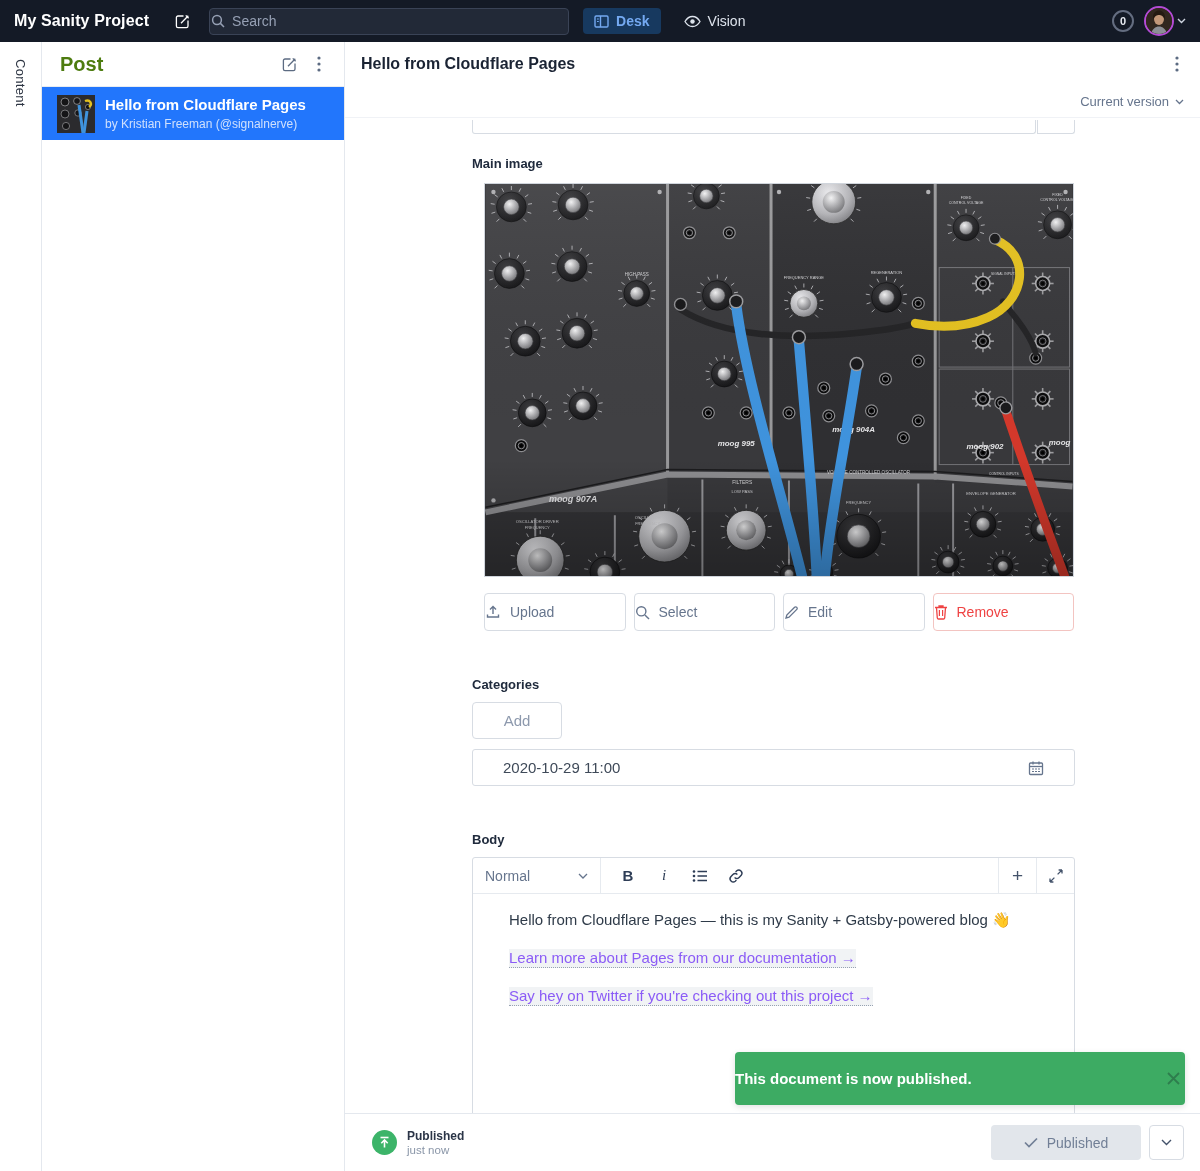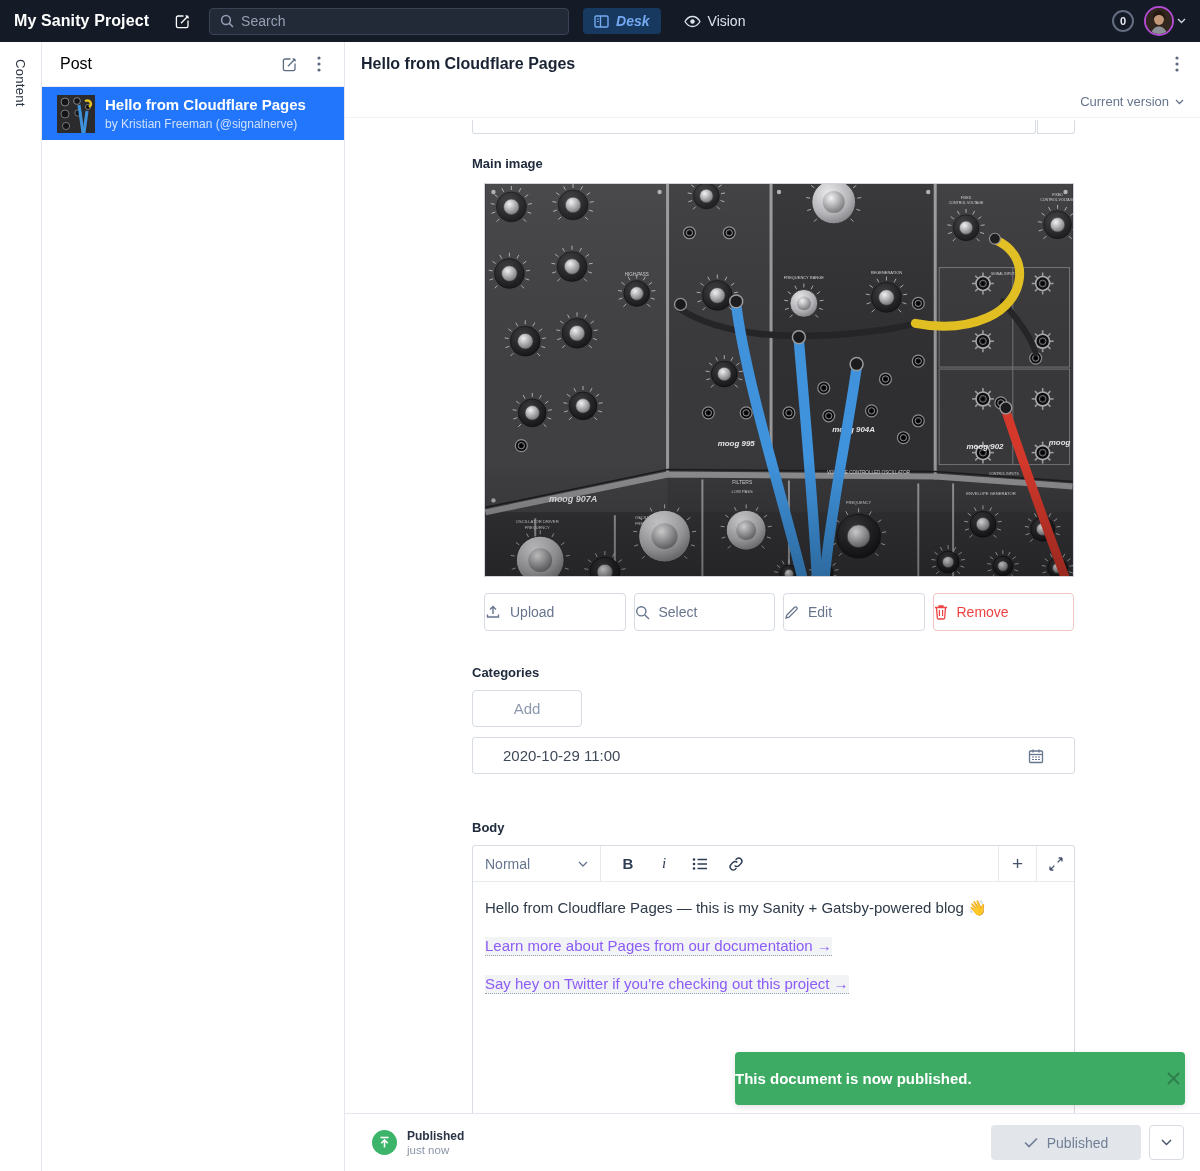--- a/index.html
+++ b/index.html
@@ -7,48 +7,48 @@
     font-family:"Liberation Sans", sans-serif; }
   svg { display:block; }
 
   
   .navbar { height:42px; background:#141a26; display:flex; align-items:center;
     padding:0 14px; color:#fff; }
   .brand { font-size:16px; font-weight:700; letter-spacing:.1px; white-space:nowrap; }
   .nav-icon-btn { width:30px; height:30px; display:flex; align-items:center; justify-content:center;
     margin-left:18px; cursor:pointer; }
   .search { margin-left:12px; width:360px; height:27px; background:#222937; border:1px solid #3a4356;
-    border-radius:4px; display:flex; align-items:center; padding:0 10px; gap:7px; }
+    border-radius:4px; display:flex; align-items:center; padding:0 1px; gap:7px; }
   .search input { background:transparent; border:none; outline:none; color:#c6cddb;
     font-size:14px; width:100%; font-family:inherit; }
   .search input::placeholder { color:#96a0b4; }
   .nav-tabs { display:flex; align-items:center; margin-left:14px; gap:12px; }
   .nav-tab { display:flex; align-items:center; gap:7px; font-size:14px; padding:5px 11px;
     border-radius:4px; color:#dde3ec; cursor:pointer; }
-  .nav-tab.active { background:#17395f; color:#74a9f1; font-weight:600;font-style:italic; }
+  .nav-tab.active { background:#17395f; color:#74a9f1; font-weight:600; }
   .nav-right { margin-left:auto; display:flex; align-items:center; gap:10px; }
   .count-badge { width:22px; height:22px; border-radius:50%; border:2px solid #646d80;
     display:flex; align-items:center; justify-content:center; font-size:11px; font-weight:700;
     color:#e8ebf1; cursor:pointer; }
   .avatar-btn { display:flex; align-items:center; gap:3px; cursor:pointer; }
   .avatar-ring { width:30px; height:30px; border-radius:50%; border:2px solid #b44bd6;
     overflow:hidden; background:#3a2f28; }
 
   
   .workspace { display:flex; height:1129px; }
 
   .rail { width:42px; border-right:1px solid #e4e8ee; display:flex; justify-content:center;
     padding-top:17px; background:#fff; }
   .rail-label { writing-mode:vertical-rl; font-size:13px; color:#2c3442; letter-spacing:.3px; }
 
   .list-pane { width:303px; border-right:1px solid #e4e8ee; background:#fff;
     display:flex; flex-direction:column; }
   .list-header { height:45px; display:flex; align-items:center; padding:0 10px 0 18px;
     border-bottom:1px solid #e8ecf1; }
-  .list-title { flex:1; font-size:16px; font-weight:400; color:#000000; }
+  .list-title { flex:1; font-size:20px; font-weight:700; color:#4d7c0f; }
   .pane-icon-btn { width:30px; height:30px; display:flex; align-items:center; justify-content:center;
     color:#5c6b82; cursor:pointer; }
   .list-item { height:53px; background:#2276fc; color:#fff; display:flex; align-items:center;
     gap:10px; padding:0 10px 0 15px; cursor:pointer; }
   .thumb { width:38px; height:38px; flex:0 0 38px; overflow:hidden; background:#27272a; }
   .li-title { font-size:15px; font-weight:600; line-height:1.25; }
   .li-sub { font-size:12px; color:#cfe0fd; margin-top:2px; }
 
   
   .doc-pane { flex:1; position:relative; display:flex; flex-direction:column; background:#fff; }
@@ -69,22 +69,22 @@
   .field-label { font-size:13px; font-weight:600; color:#202b3d; }
   .lbl-mainimage { margin-top:22px; }
   .image-wrap { margin:12px 0 0 12px; width:590px; }
   .image-box { width:590px; height:394px; border:1px solid #d0d5dc; background:#343436; overflow:hidden; }
   .image-actions { display:flex; gap:8px; margin-top:16px; }
   .act-btn { flex:1; height:38px; border:1px solid #d7dce3; border-radius:4px; background:#fff;
     color:#66758d; font-size:14px; display:flex; align-items:center; 
     gap:9px; cursor:pointer; font-family:inherit; }
   .act-btn.danger { color:#ef4343; border-color:#f3c4c1; }
 
-  .lbl-categories { margin-top:34px; }
-  .add-btn { margin-top:10px; width:110px; height:37px; border:1px solid #d7dce3; border-radius:4px;
+  .lbl-categories { margin-top:46px; }
+  .add-btn { margin-top:10px; width:90px; height:37px; border:1px solid #d7dce3; border-radius:4px;
     background:#fff; color:#8d99ad; font-size:15px; display:flex; align-items:center;
     justify-content:center; cursor:pointer; font-family:inherit; }
 
   .lbl-published { margin-top:36px; }
   .date-input { margin-top:10px; height:37px; border:1px solid #d7dce3; border-radius:3px;
     display:flex; align-items:center; padding:0 30px; gap:8px; }
   .date-input input { flex:1; border:none; outline:none; font-size:15px; color:#3f4a59;
     font-family:inherit; background:transparent; }
 
   .lbl-body { margin-top:46px; }
@@ -95,21 +95,21 @@
     padding:0 12px; color:#66758d; font-size:14px; border-right:1px solid #e6eaef; cursor:pointer; }
   .fmt-group { display:flex; align-items:center; padding:0 10px; gap:2px; flex:1; }
   .fmt-btn { width:34px; height:28px; display:flex; align-items:center; justify-content:center;
     color:#2e3d56; cursor:pointer; border-radius:3px; }
   .fmt-b { font-weight:700; font-size:15px; }
   .fmt-i { font-style:italic; font-size:15px; font-family:"Liberation Serif", serif; }
   .tb-btn { width:38px; border-left:1px solid #e6eaef; display:flex; align-items:center;
     justify-content:center; color:#44536b; cursor:pointer; }
   .tb-plus { font-size:19px; font-weight:400; }
   .editor-content { padding:15px 12px; font-size:15px; color:#2f3b49; line-height:1.45; }
-  .editor-content p { margin-bottom:16px; }
+  .editor-content p { margin-bottom:16px;margin-left:24px; }
   .body-link { color:#8b5cf6; background:#f1f3f5; border-bottom:1.5px dotted #97a2b2;
     cursor:pointer; padding-bottom:1px; }
   .wave { color:#f2c14b; }
 
   
   .toast { position:absolute; right:15px; bottom:66px; width:450px; height:53px; background:#3dab63;
     border-radius:4px; display:flex; align-items:center; padding:0 0; z-index:5;
     box-shadow:0 2px 6px rgba(0,0,0,.12); }
   .toast-msg { color:#fff; font-size:15px; font-weight:600; flex:1; }
   .toast-close { width:24px; height:24px; display:flex; align-items:center; justify-content:center;

